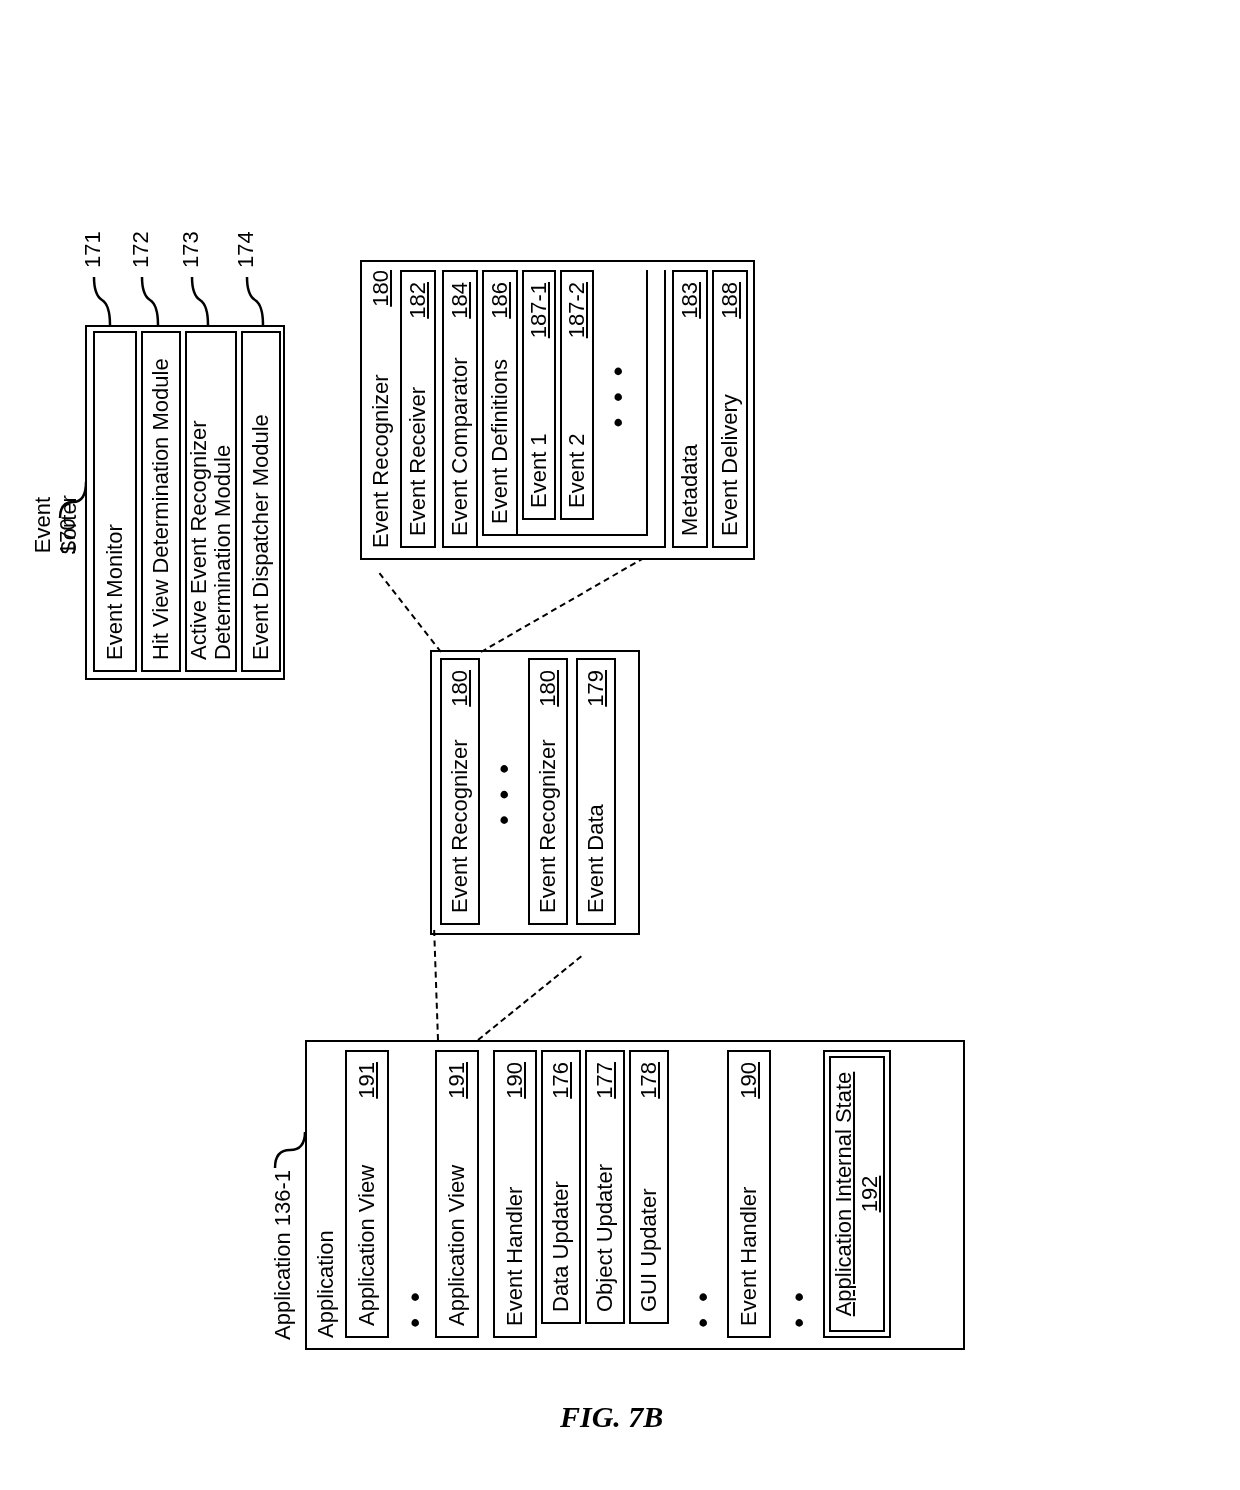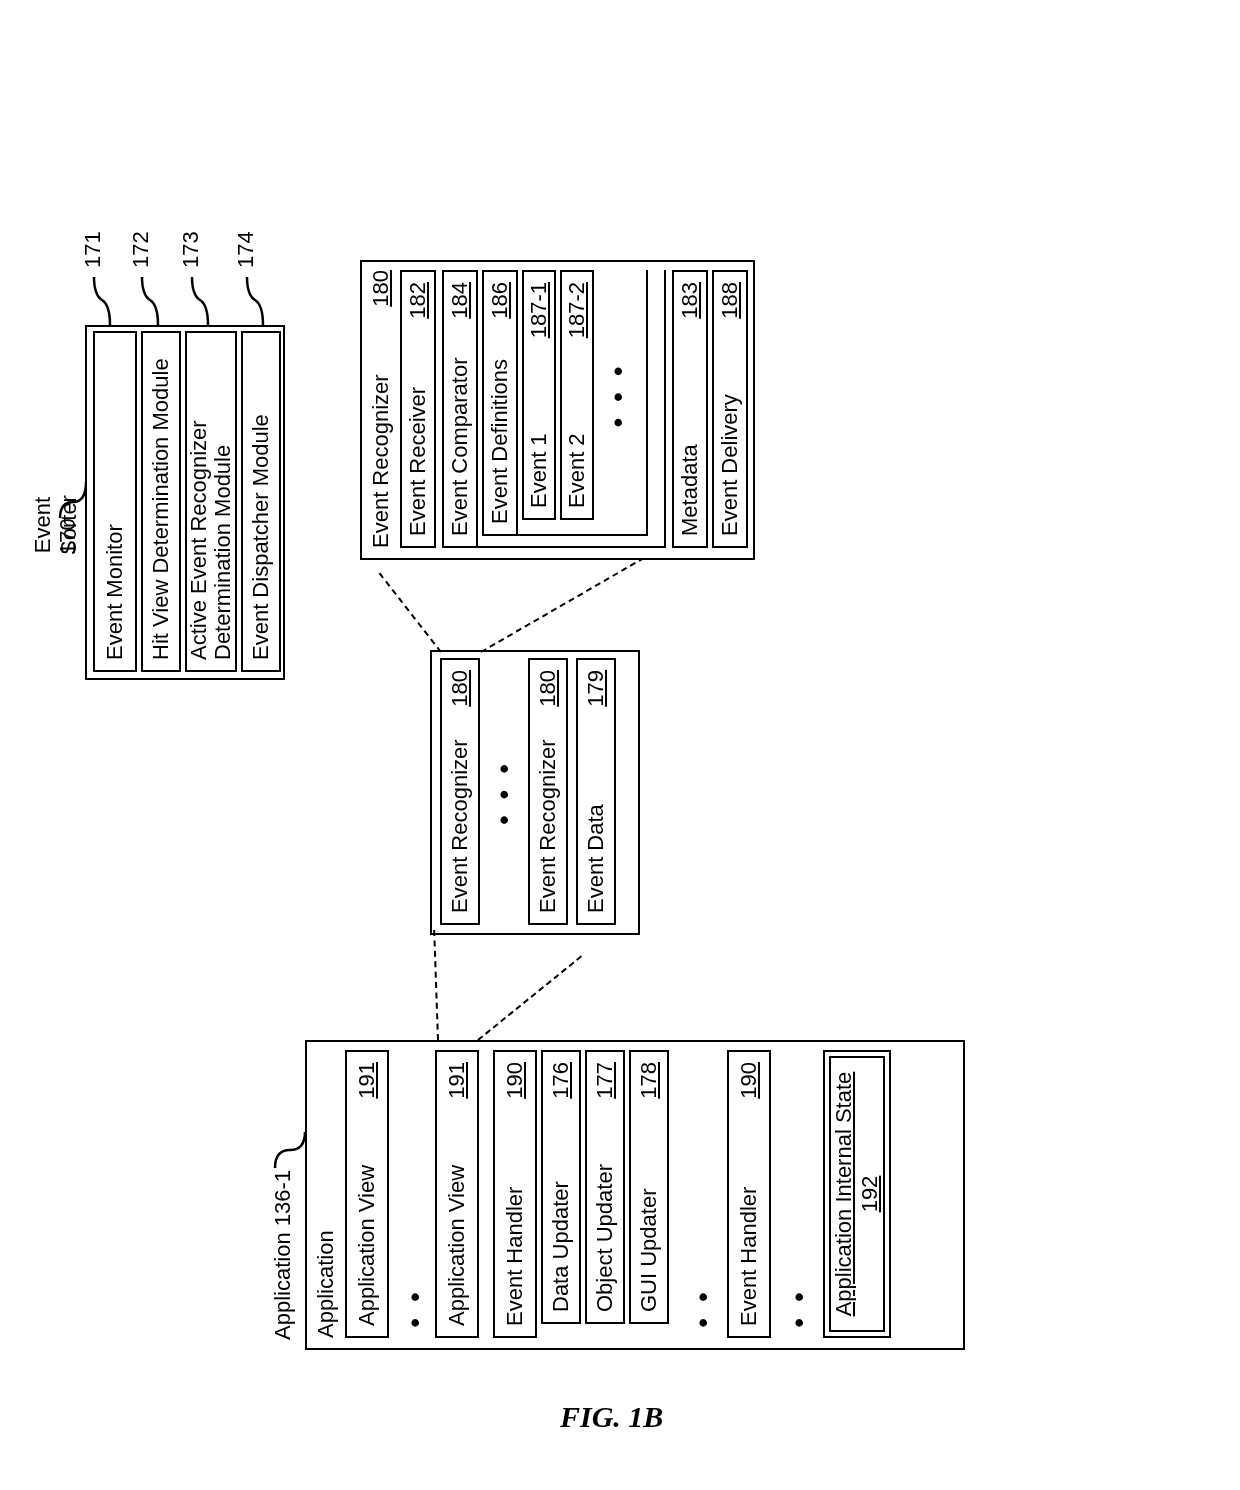--- a/index.html
+++ b/index.html
@@ -183,15 +183,15 @@
         <path d="M0 18 Q20 18 25 10 Q30 2 48 2" fill="none" stroke="#000" stroke-width="2.5"></path>
       </svg>
     <div class="plain" style="left:1222px;top:178px">173</div>
     <svg class="curve" style="left:1165px;top:245px" width="55" height="25">
         <path d="M0 18 Q20 18 25 10 Q30 2 48 2" fill="none" stroke="#000" stroke-width="2.5"></path>
       </svg>
     <div class="plain" style="left:1222px;top:233px">174</div>
 
   </div>
 
-  <div class="fig" style="left:560px;top:1400px">FIG. 1B</div>
+  <div class="fig" style="left:560px;top:1400px">FIG. 7B</div>
 
 </div>
 
 </body></html>

